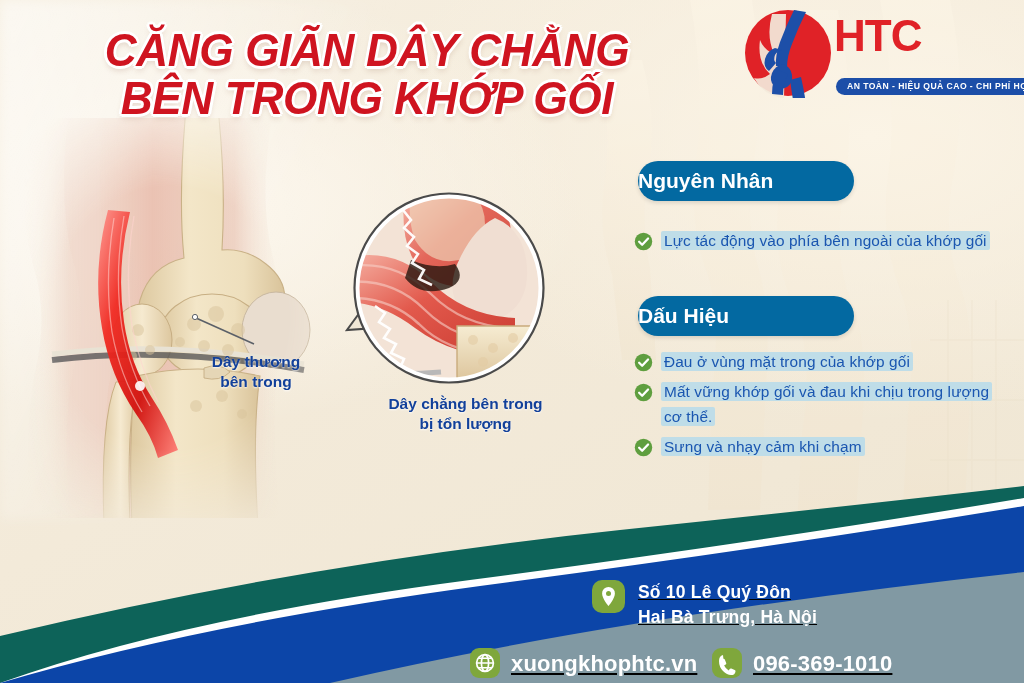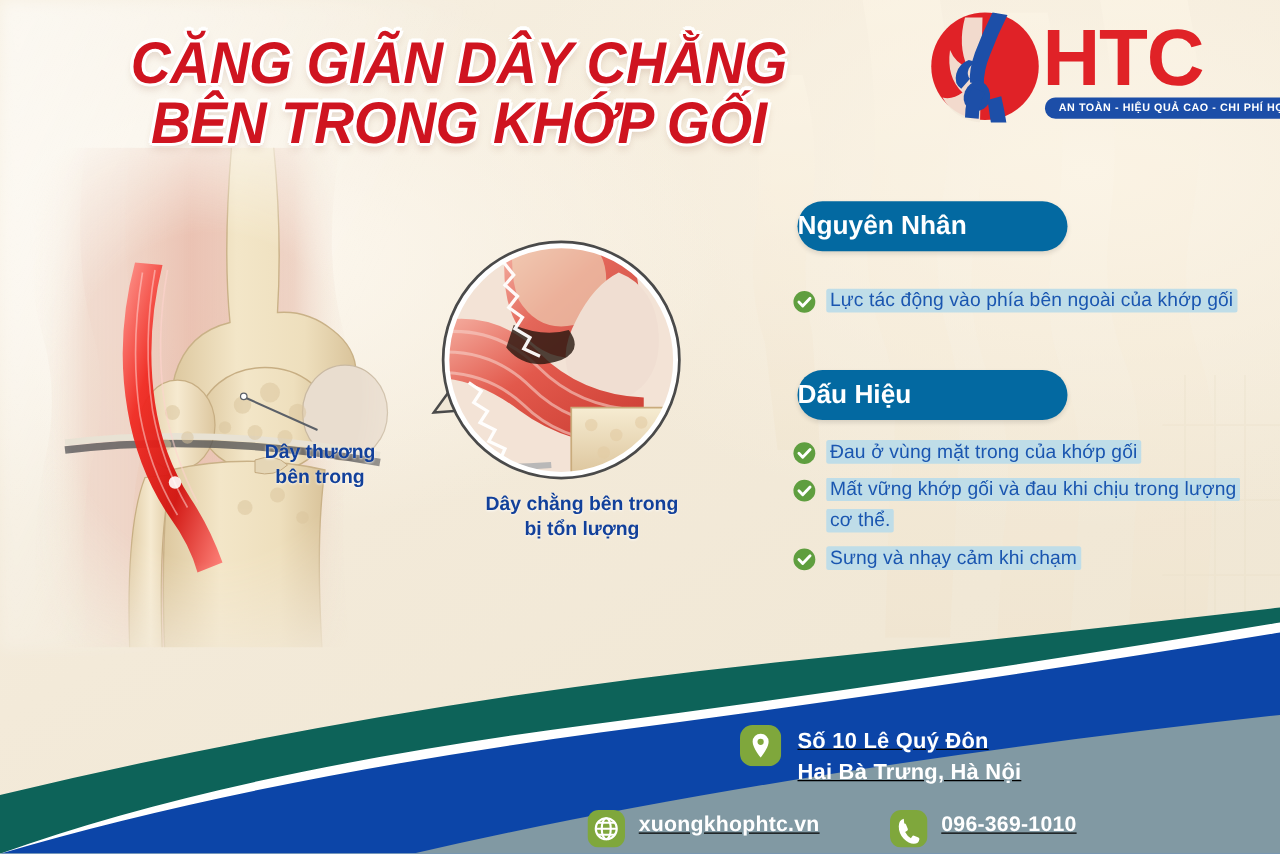--- a/index.html
+++ b/index.html
@@ -40,21 +40,21 @@
       0 4px 7px rgba(120,60,30,.22);
     transform:scaleX(.94);
   }
   .title .l2{ display:block; }
 
   
   .logo{ position:absolute; left:742px; top:8px; width:272px; height:96px; }
   .logo-mark{ position:absolute; left:0; top:0; width:92px; height:90px; }
   .logo-word{
     position:absolute; left:92px; top:6px;
-    font-size:64px; font-weight:bold; color:#e02227;
+    font-size:44px; font-weight:bold; color:#e02227;
     letter-spacing:-1px; line-height:1;
   }
   .logo-tag{
     position:absolute; left:94px; top:70px;
     background:#1c4ea8; color:#fff; border-radius:11px;
     padding:3px 11px 4px; font-size:8.6px; letter-spacing:.45px;
     white-space:nowrap; font-weight:600;
   }
 
   
@@ -99,21 +99,21 @@
   
   .waves{ position:absolute; left:0; bottom:0; width:1024px; height:215px; }
 
   .f-item{ position:absolute; display:flex; align-items:flex-start;text-decoration:underline; }
   .f-ico{ flex:0 0 auto; width:33px; height:33px; margin-right:13px; }
   .f-txt{ color:#fff; font-weight:bold; font-size:17.5px; line-height:1.45; letter-spacing:.2px; }
   .f-addr{ left:592px; top:580px; }
   .f-web { left:470px; top:648px; }
   .f-tel { left:712px; top:648px; }
   .f-web .f-ico,.f-tel .f-ico{ width:30px; height:30px; margin-right:11px; }
-  .f-web .f-txt,.f-tel .f-txt{ font-size:17px; }
+  .f-web .f-txt,.f-tel .f-txt{ font-size:22px; }
 </style>
 </head>
 <body>
 
 <div id="stage">
 
   <div class="bg-base"></div>
 
   <svg class="bg-ghost" viewBox="0 0 1024 683" preserveAspectRatio="none">
     <defs>

